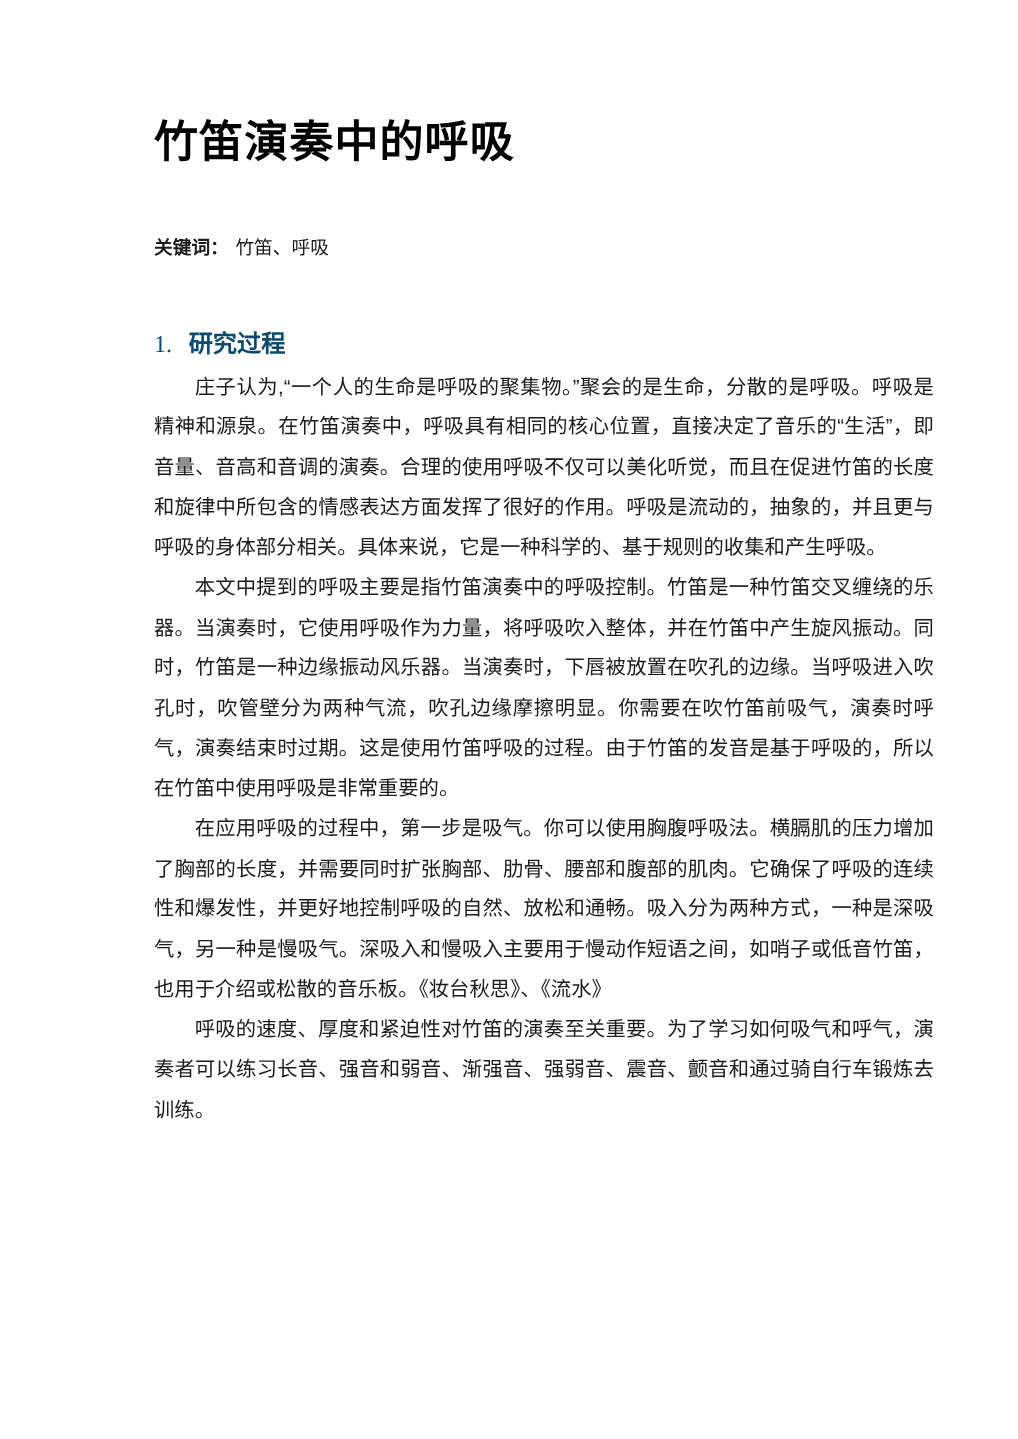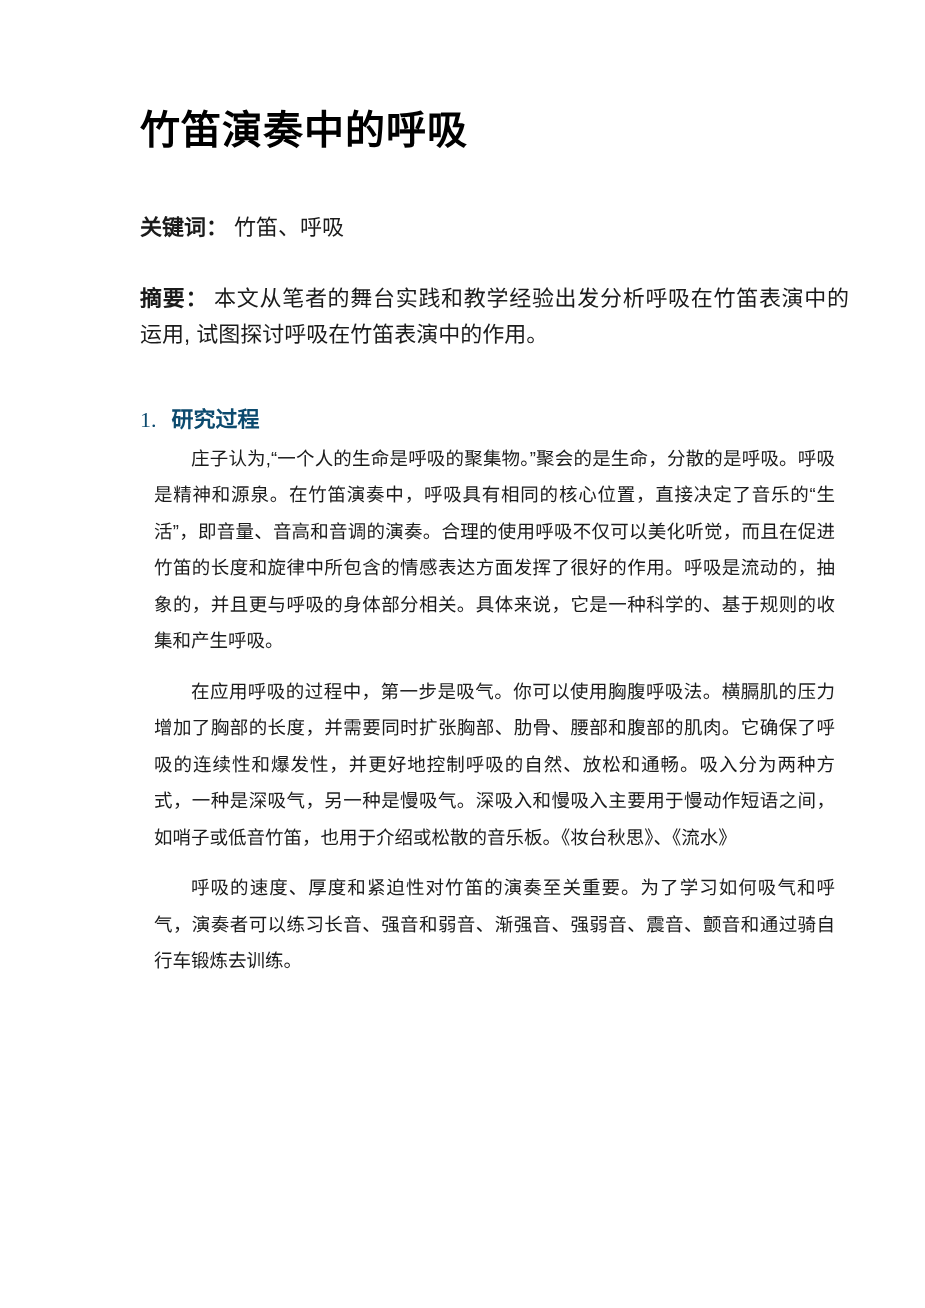--- a/index.html
+++ b/index.html
@@ -22,23 +22,24 @@
   .doc-title {
     margin: 0;
     font-size: 40px;
     line-height: 50px;
     font-weight: 700;
     color: #000000;
     letter-spacing: 1px;
   }
   .meta-line {
     margin: 55px 0 0 0;
-    font-size: 22px;
+    font-size: 17px;
     line-height: 36.5px;
     text-align: justify;
+    font-family: Liberation Mono, monospace;
   }
   .meta-line.abstract {
     margin-top: 34px;
   }
   .meta-label {
     font-weight: 700;
     margin-right: 6px;
   }
   .section-heading {
     margin: 52px 0 0 0;
@@ -47,21 +48,21 @@
     font-weight: 700;
     color: #0c4a6e;
   }
   .section-number {
     font-family: "Liberation Serif", "DejaVu Serif", serif;
     font-weight: 400;
     font-size: 22px;
     margin-right: 15px;
   }
   .body-para {
-    margin: 14px;
+    margin: 0;
     font-size: 18.5px;
     line-height: 36.5px;
     text-align: justify;
     text-indent: 2em;
     color: #1b1b1b;
   }
   .body-para.first {
     margin-top: 8px;
   }
 </style>
@@ -69,28 +70,26 @@
 <body>
 
 <div class="page">
 
   <h1 class="doc-title">竹笛演奏中的呼吸</h1>
 
   <p class="meta-line keywords">
     <span class="meta-label">关键词：</span><span>竹笛、呼吸</span>
   </p>
 
-  <p class="meta-line abstract">
-    <span class="meta-label">摘要：</span><span>本文从笔者的舞台实践和教学经验出发分析呼吸在竹笛表演中的运用, 试图探讨呼吸在竹笛表演中的作用。</span>
-  </p>
 
   <h2 class="section-heading">
     <span class="section-number">1.</span><span>研究过程</span>
   </h2>
 
   <p class="body-para first">庄子认为,“一个人的生命是呼吸的聚集物。”聚会的是生命，分散的是呼吸。呼吸是精神和源泉。在竹笛演奏中，呼吸具有相同的核心位置，直接决定了音乐的“生活”，即音量、音高和音调的演奏。合理的使用呼吸不仅可以美化听觉，而且在促进竹笛的长度和旋律中所包含的情感表达方面发挥了很好的作用。呼吸是流动的，抽象的，并且更与呼吸的身体部分相关。具体来说，它是一种科学的、基于规则的收集和产生呼吸。</p>
 
+  <p class="body-para">本文中提到的呼吸主要是指竹笛演奏中的呼吸控制。竹笛是一种竹笛交叉缠绕的乐器。当演奏时，它使用呼吸作为力量，将呼吸吹入整体，并在竹笛中产生旋风振动。同时，竹笛是一种边缘振动风乐器。当演奏时，下唇被放置在吹孔的边缘。当呼吸进入吹孔时，吹管壁分为两种气流，吹孔边缘摩擦明显。你需要在吹竹笛前吸气，演奏时呼气，演奏结束时过期。这是使用竹笛呼吸的过程。由于竹笛的发音是基于呼吸的，所以在竹笛中使用呼吸是非常重要的。</p>
 
   <p class="body-para">在应用呼吸的过程中，第一步是吸气。你可以使用胸腹呼吸法。横膈肌的压力增加了胸部的长度，并需要同时扩张胸部、肋骨、腰部和腹部的肌肉。它确保了呼吸的连续性和爆发性，并更好地控制呼吸的自然、放松和通畅。吸入分为两种方式，一种是深吸气，另一种是慢吸气。深吸入和慢吸入主要用于慢动作短语之间，如哨子或低音竹笛，也用于介绍或松散的音乐板。《妆台秋思》、《流水》</p>
 
   <p class="body-para">呼吸的速度、厚度和紧迫性对竹笛的演奏至关重要。为了学习如何吸气和呼气，演奏者可以练习长音、强音和弱音、渐强音、强弱音、震音、颤音和通过骑自行车锻炼去训练。</p>
 
 </div>
 
 </body></html>

